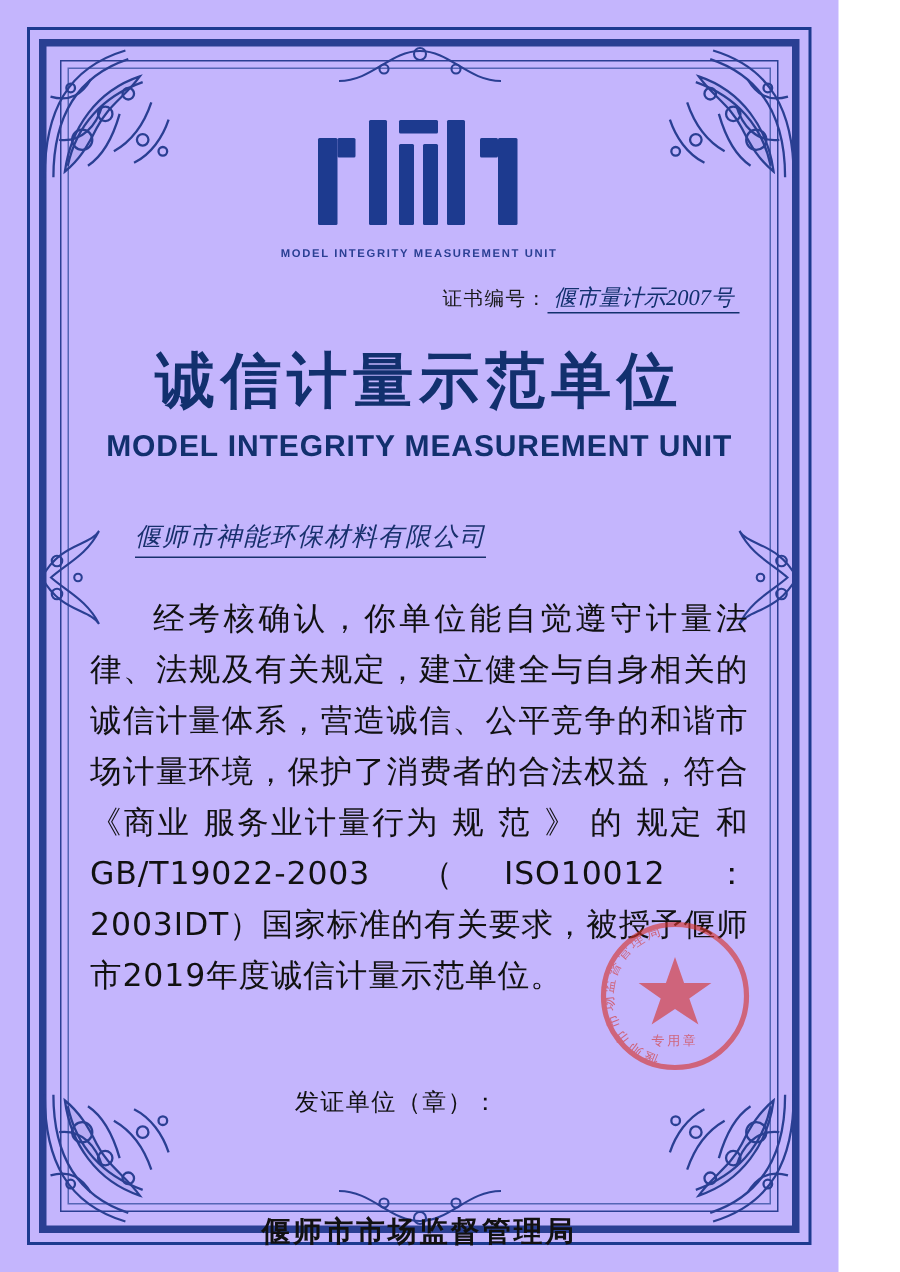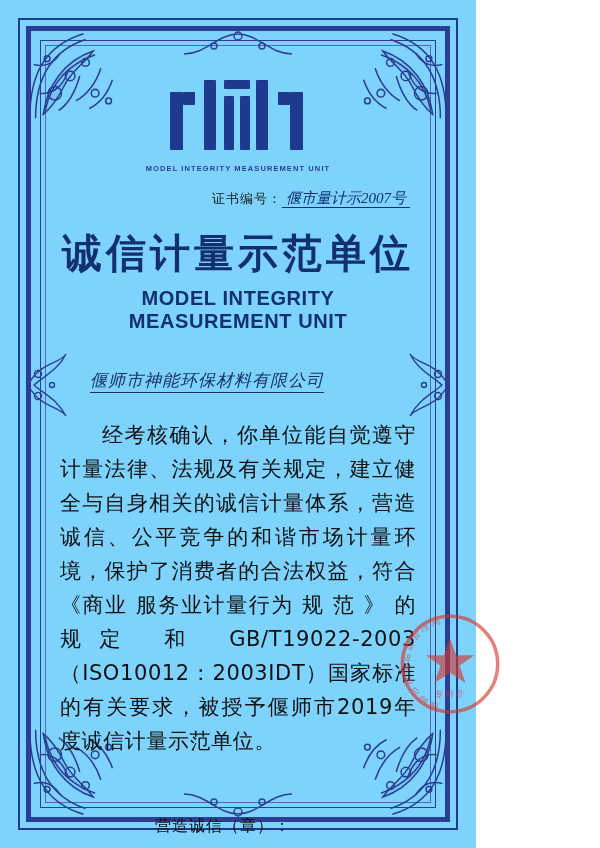--- a/index.html
+++ b/index.html
@@ -8,23 +8,23 @@
     background: #ffffff;
   }
   body {
     width: 600px;
     height: 848px;
     font-family: "Liberation Sans", sans-serif;
     overflow: hidden;
   }
   .certificate {
     position: relative;
-    width: 476px;
+    width: 559px;
     height: 848px;
-    background: #7dd3fc;
+    background: #c4b5fd;
     box-sizing: border-box;
   }
   
   .frame-outer {
     position: absolute;
     left: 18px;
     top: 18px;
     right: 18px;
     bottom: 18px;
     border: 2px solid #1d3a8f;
@@ -152,21 +152,21 @@
     text-align: center;
     font-size: 20px;
     font-weight: bold;
     color: #12306e;
     letter-spacing: 0.6px;
     font-family: "Liberation Sans", sans-serif;
   }
   .recipient {
     margin-top: 36px;
     padding-left: 30px;
-    font-family: Liberation Sans, sans-serif;
+    font-family: Liberation Mono, monospace;
     font-style: italic;
     font-size: 17px;
     color: #18306d;
     letter-spacing: 1px;
   }
   .recipient .ul {
     border-bottom: 1px solid #18306d;
     padding-bottom: 2px;
   }
   .body-text {
@@ -356,21 +356,21 @@
     <div class="title-en">MODEL INTEGRITY MEASUREMENT UNIT</div>
 
     <div class="recipient">
       <span class="ul">偃师市神能环保材料有限公司</span>
     </div>
 
     <div class="body-text">
       <p>经考核确认，你单位能自觉遵守计量法律、法规及有关规定，建立健全与自身相关的诚信计量体系，营造诚信、公平竞争的和谐市场计量环境，保护了消费者的合法权益，符合《商业 服务业计量行为 规 范 》 的 规定 和 GB/T19022-2003（ISO10012：2003IDT）国家标准的有关要求，被授予偃师市2019年度诚信计量示范单位。</p>
     </div>
 
-    <div class="issuer-line">营造诚信（章）：</div>
+    <div class="issuer-line">发证单位（章）：</div>
 
     <div class="org-name">偃师市市场监督管理局</div>
   </div>
 
   <div class="seal">
     <svg viewBox="0 0 120 120">
       <circle cx="60" cy="60" r="55" fill="none" stroke="#d6342c" stroke-width="4"></circle>
       <path d="M60 30 L67 50 L88 50 L71 62 L78 82 L60 70 L42 82 L49 62 L32 50 L53 50 Z" fill="#d6342c"></path>
       <path id="sealTop" d="M60 108 A48 48 0 1 1 60 12" fill="none"></path>
       <text font-family="DejaVu Sans, sans-serif" font-size="11" fill="#d6342c" letter-spacing="2">

